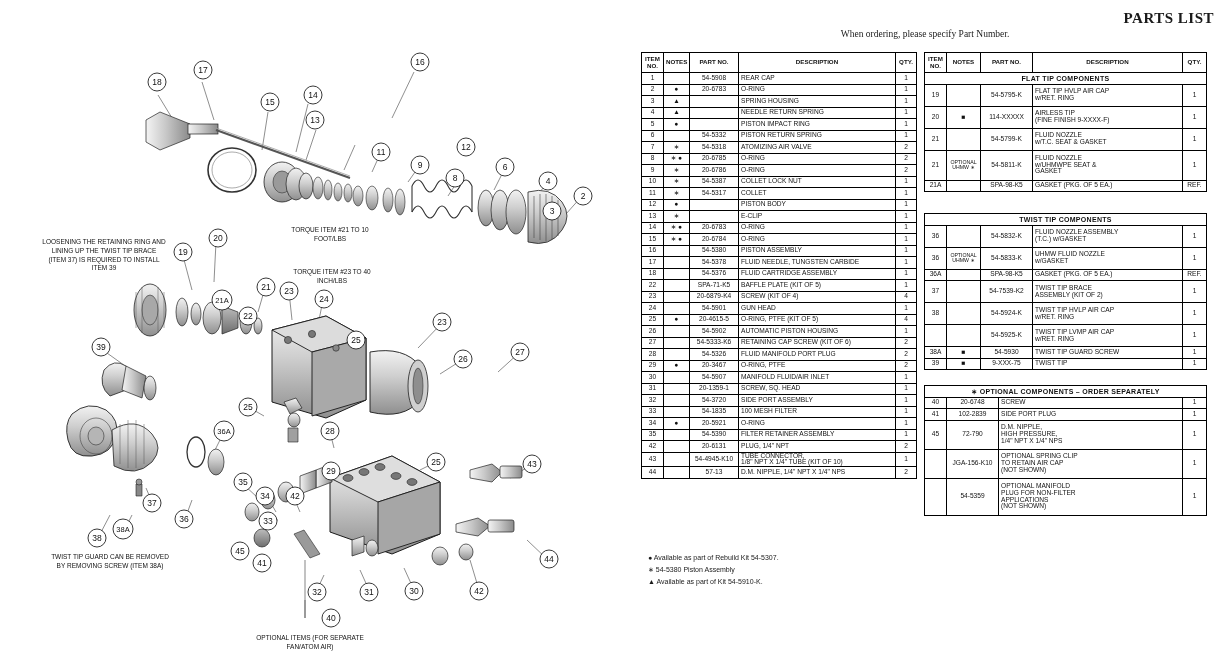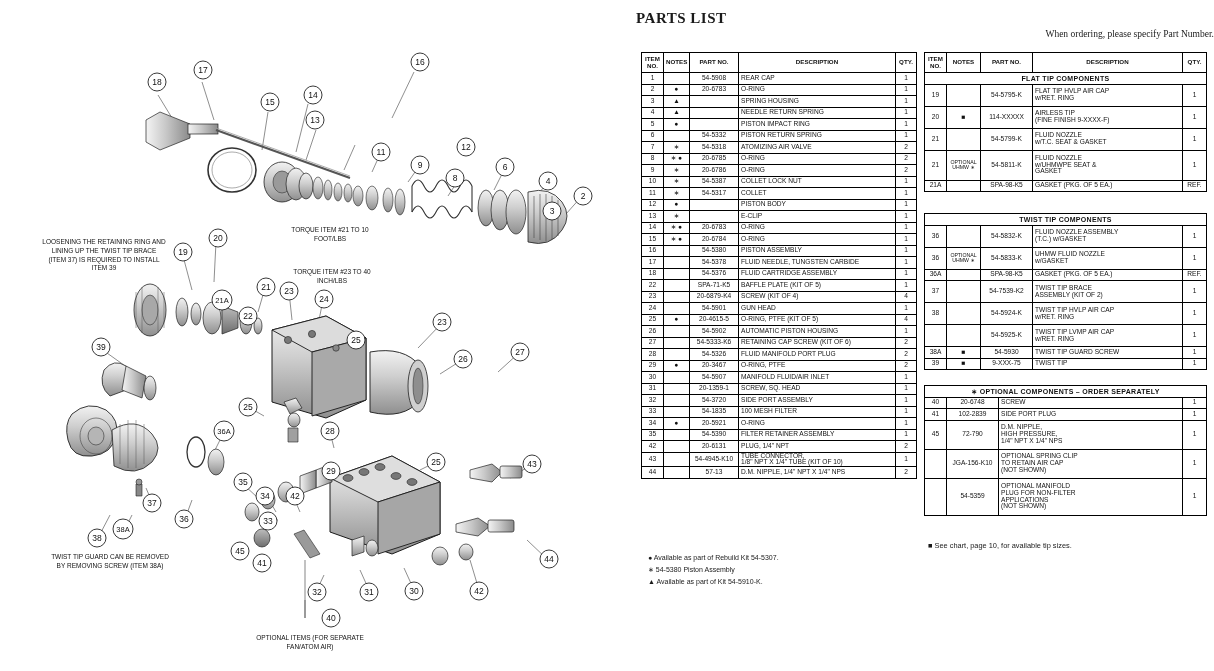--- a/index.html
+++ b/index.html
@@ -32,29 +32,29 @@
   .note-torque1 { left: 278px; top: 226px; width: 104px; text-align:center;}
   .note-torque2 { left: 280px; top: 268px; width: 104px; text-align:center;}
   .note-bottomleft { left: 50px; top: 553px; width: 120px; }
   .note-bottomcenter { left: 240px; top: 634px; width: 140px; }
 
   
   .right {
     position: absolute; left: 636px; top: 0; width: 578px; height: 671px;
   }
   .plist-title {
-    text-align: left;
+    text-align: right;
     font-family: "Liberation Serif", serif;
     font-weight: bold;
     font-size: 15px;
     letter-spacing: .5px;
     margin-top: 10px;
   }
   .plist-sub {
-    text-align:right;
+    text-align:center;
     font-family: "Liberation Serif", serif;
     font-size: 9.5px;
     margin-top: 2px;
   }
 
   table.pt {
     border-collapse: collapse;
     font-size: 6.6px;
     font-family: "Liberation Sans", sans-serif;
     table-layout: fixed;
@@ -892,16 +892,15 @@
           </tr>
         </tbody>
     </table>
 
     <div class="foot-left">
         <div>● Available as part of Rebuild Kit 54-5307.</div>
         <div>∗ 54-5380 Piston Assembly</div>
         <div>▲ Available as part of Kit 54-5910-K.</div>
       </div>
     <div class="foot-right">
-        <div>■ See chart, page 10, for available tip sizes.</div>
       </div>
   </div>
 </div>
 
 </body></html>

